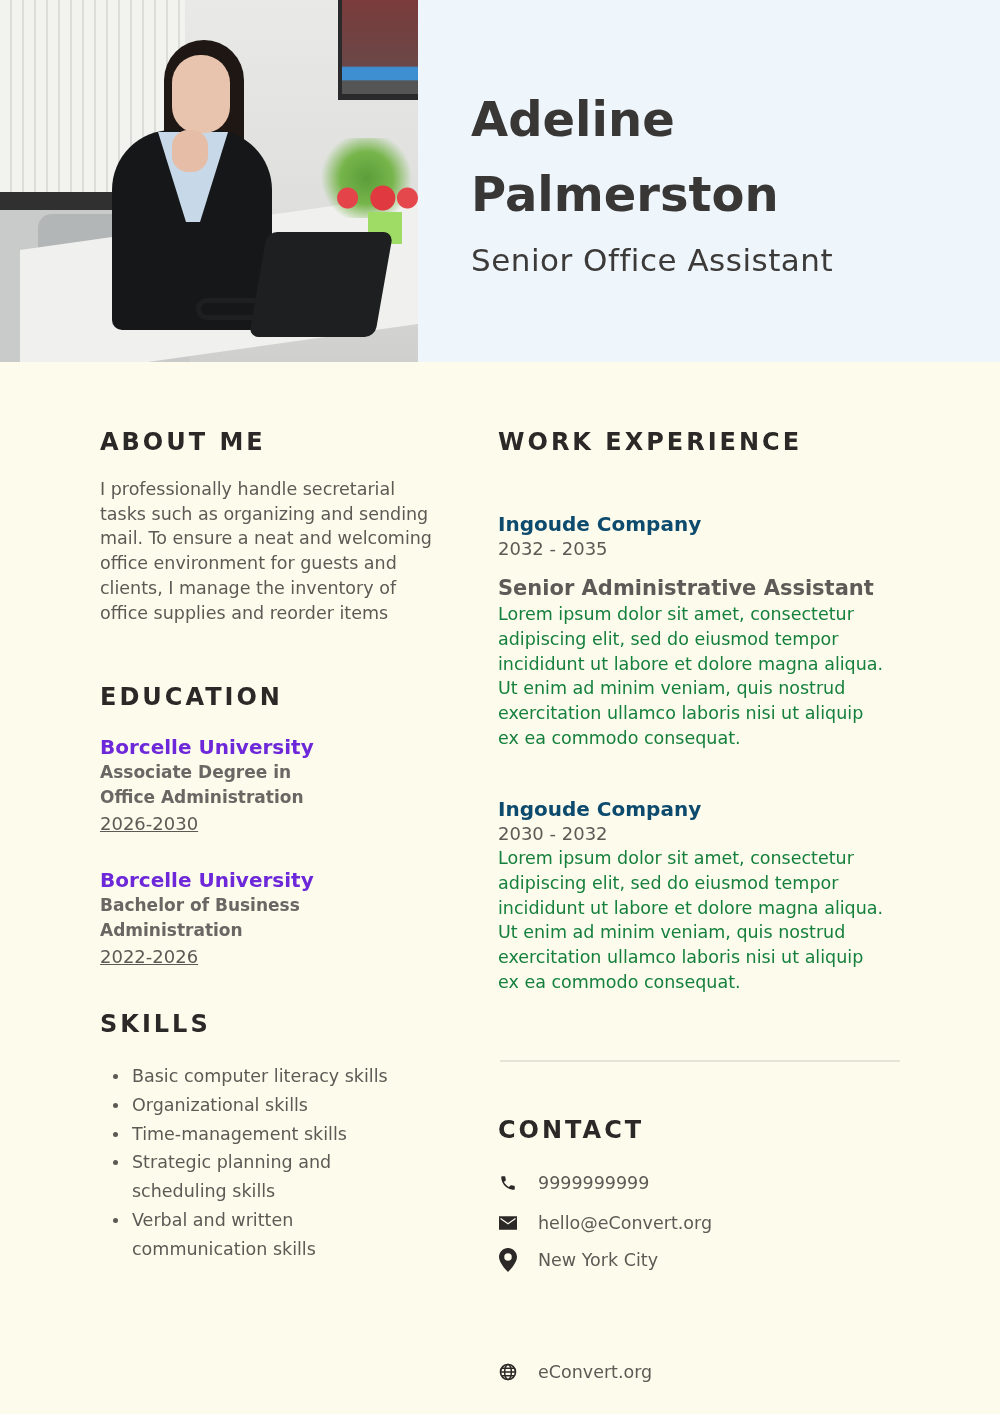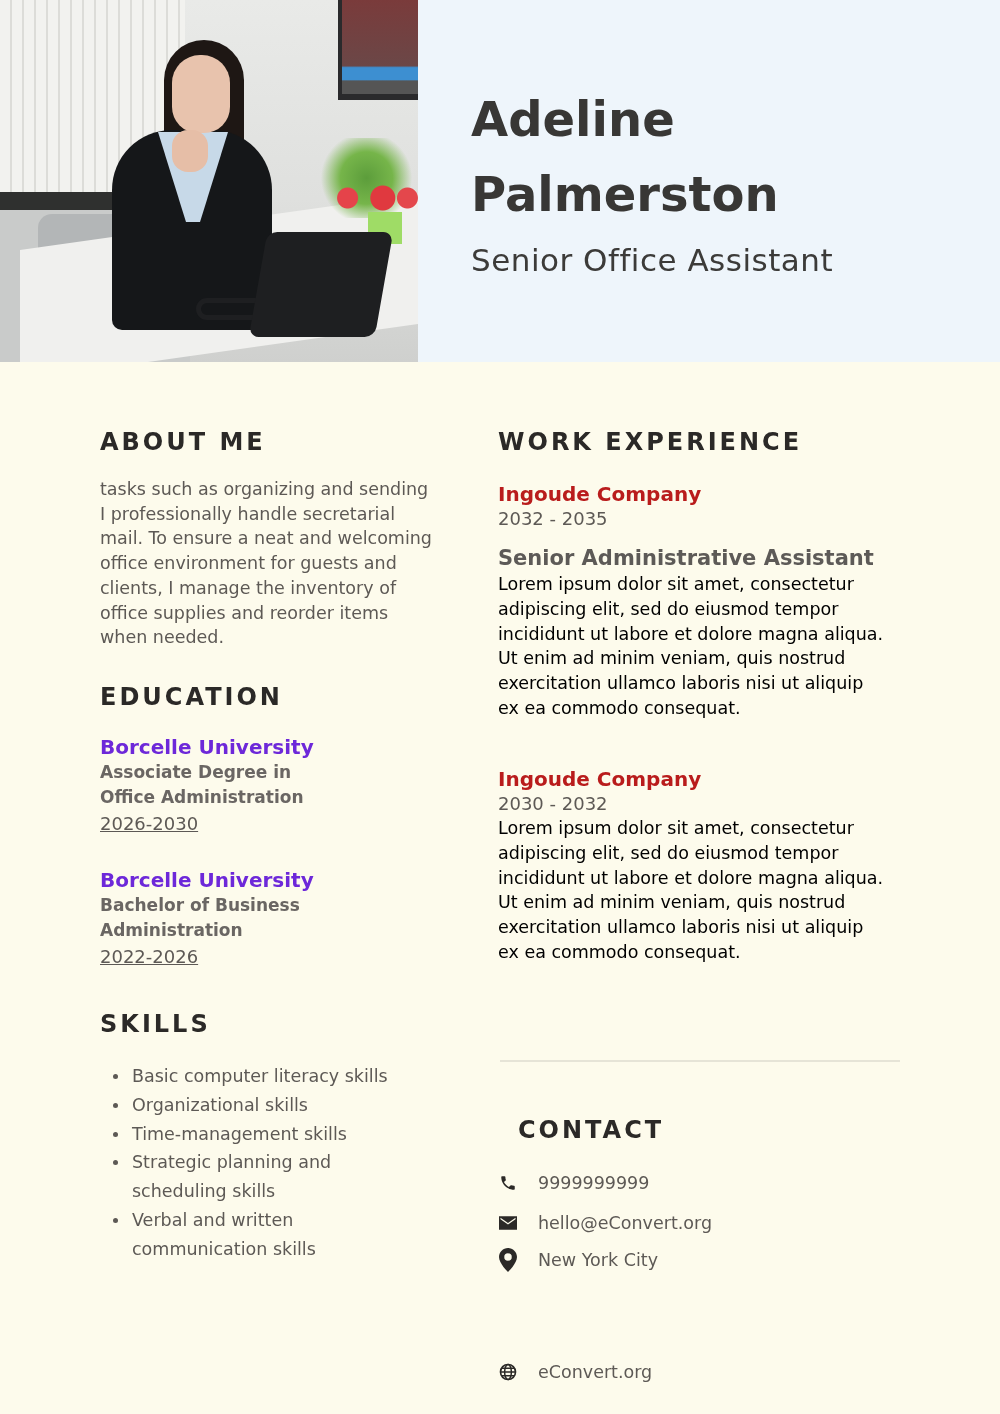--- a/index.html
+++ b/index.html
@@ -65,24 +65,24 @@
 
   .edu-school { font-weight: bold; font-size: 20px; color: #6d28d9; line-height: 26px; }
   .edu-degree { font-weight: bold; font-size: 17px; color: #6a6663; line-height: 24.5px; }
   .edu-years { font-size: 18px; color: #5d5955; line-height: 30px; text-decoration: underline; }
 
   .skills { position: absolute; left: 100px; top: 1062px; width: 300px; list-style: none; }
   .skills li { position: relative; padding-left: 32px; font-size: 17.5px; line-height: 28.8px; color: #5d5955; }
   .skills li::before { content: ""; position: absolute; left: 13px; top: 12px; width: 5px; height: 5px; border-radius: 50%; background: #5d5955; }
 
   .job { position: absolute; left: 498px; width: 430px; }
-  .job-co { font-weight: bold; font-size: 20px; color: #b91c1c; line-height: 26px; }
+  .job-co { font-weight: bold; font-size: 20px; color: #0c4a6e; line-height: 26px; margin-top: 30px; }
   .job-years { font-size: 18px; color: #5d5955; line-height: 24px; }
   .job-role { font-weight: bold; font-size: 21px; color: #5d5a57; line-height: 28px; margin-top: 13px; }
-  .job-desc { font-size: 17.5px; line-height: 24.8px; color: #000000; }
+  .job-desc { font-size: 17.5px; line-height: 24.8px; color: #15803d; }
 
   .divider { position: absolute; left: 500px; top: 1060px; width: 400px; height: 2px; background: #e6e4d7; }
 
   .contact-row { position: absolute; left: 498px; display: flex; align-items: center; }
   .contact-row .ic { width: 20px; height: 20px; display: flex; align-items: center; justify-content: center; margin-right: 20px; }
   .contact-row .txt { font-size: 17.5px; color: #5d5955; }
 </style>
 </head>
 <body>
 
@@ -109,27 +109,26 @@
 </div>
 
 <div class="name-block">
   <div class="name">Adeline</div>
   <div class="name">Palmerston</div>
   <div class="title">Senior Office Assistant</div>
 </div>
 
 <div class="section-h" style="left:100px; top:428px;">ABOUT ME</div>
 <div class="para" style="left:100px; top:477px; width:370px;">
+  <div>I professionally handle secretarial</div>
   <div>tasks such as organizing and sending</div>
-  <div>I professionally handle secretarial</div>
   <div>mail. To ensure a neat and welcoming</div>
   <div>office environment for guests and</div>
   <div>clients, I manage the inventory of</div>
   <div>office supplies and reorder items</div>
-  <div>when needed.</div>
 </div>
 
 <div class="section-h" style="left:100px; top:683px;">EDUCATION</div>
 <div style="position:absolute; left:100px; top:734px;">
   <div class="edu-school">Borcelle University</div>
   <div class="edu-degree">Associate Degree in</div>
   <div class="edu-degree">Office Administration</div>
   <div class="edu-years">2026-2030</div>
 </div>
 <div style="position:absolute; left:100px; top:867px;">
@@ -172,21 +171,21 @@
     <div>adipiscing elit, sed do eiusmod tempor</div>
     <div>incididunt ut labore et dolore magna aliqua.</div>
     <div>Ut enim ad minim veniam, quis nostrud</div>
     <div>exercitation ullamco laboris nisi ut aliquip</div>
     <div>ex ea commodo consequat.</div>
   </div>
 </div>
 
 <div class="divider"></div>
 
-<div class="section-h" style="left:518px; top:1116px;">CONTACT</div>
+<div class="section-h" style="left:498px; top:1116px;">CONTACT</div>
 
 <div class="contact-row" style="top:1173px;">
   <span class="ic">
     <svg width="18" height="18" viewBox="0 0 24 24">
         <path fill="#2b2927" d="M6.6 10.8c1.4 2.8 3.8 5.1 6.6 6.6l2.2-2.2c.3-.3.7-.4 1-.2 1.1.4 2.3.6 3.6.6.6 0 1 .4 1 1V20c0 .6-.4 1-1 1C10.6 21 3 13.4 3 4c0-.6.4-1 1-1h3.5c.6 0 1 .4 1 1 0 1.3.2 2.5.6 3.6.1.3 0 .7-.2 1L6.6 10.8z"></path>
       </svg>
   </span>
   <span class="txt">9999999999</span>
 </div>
 

